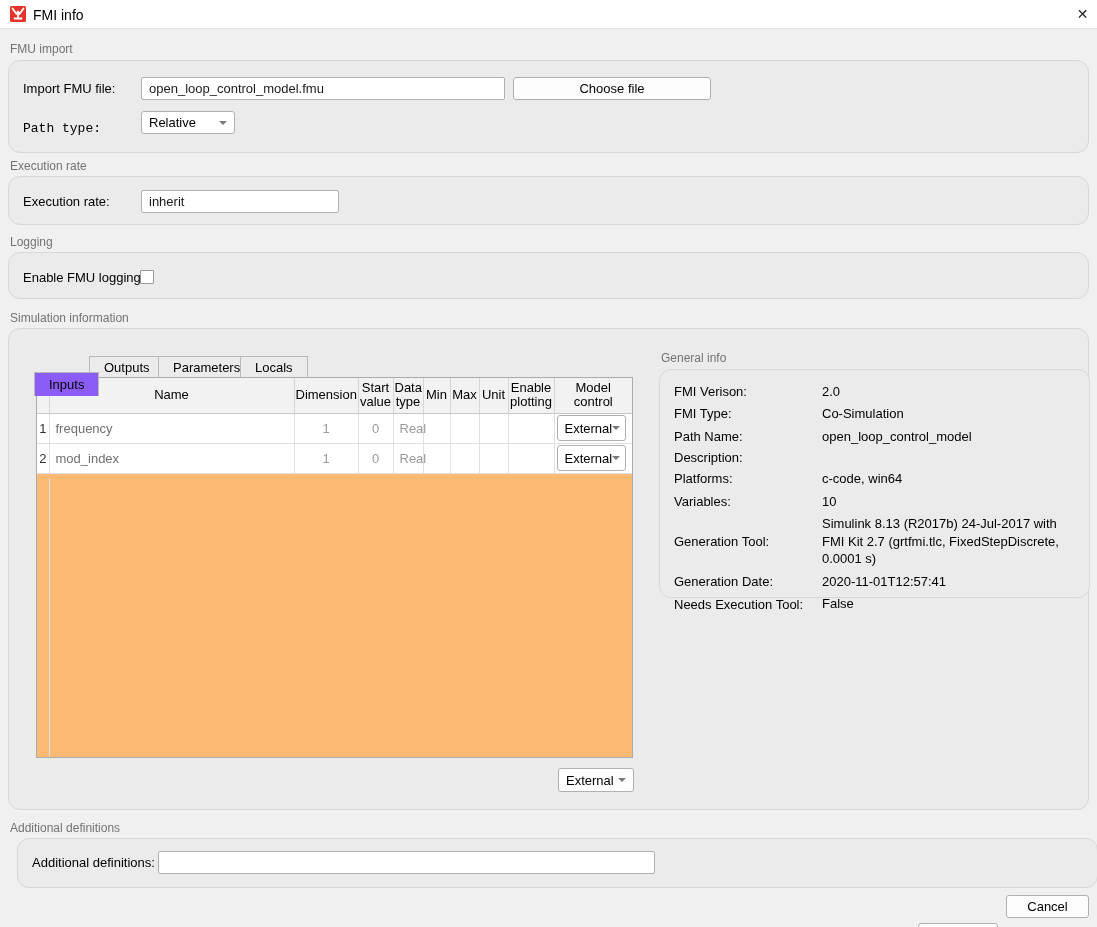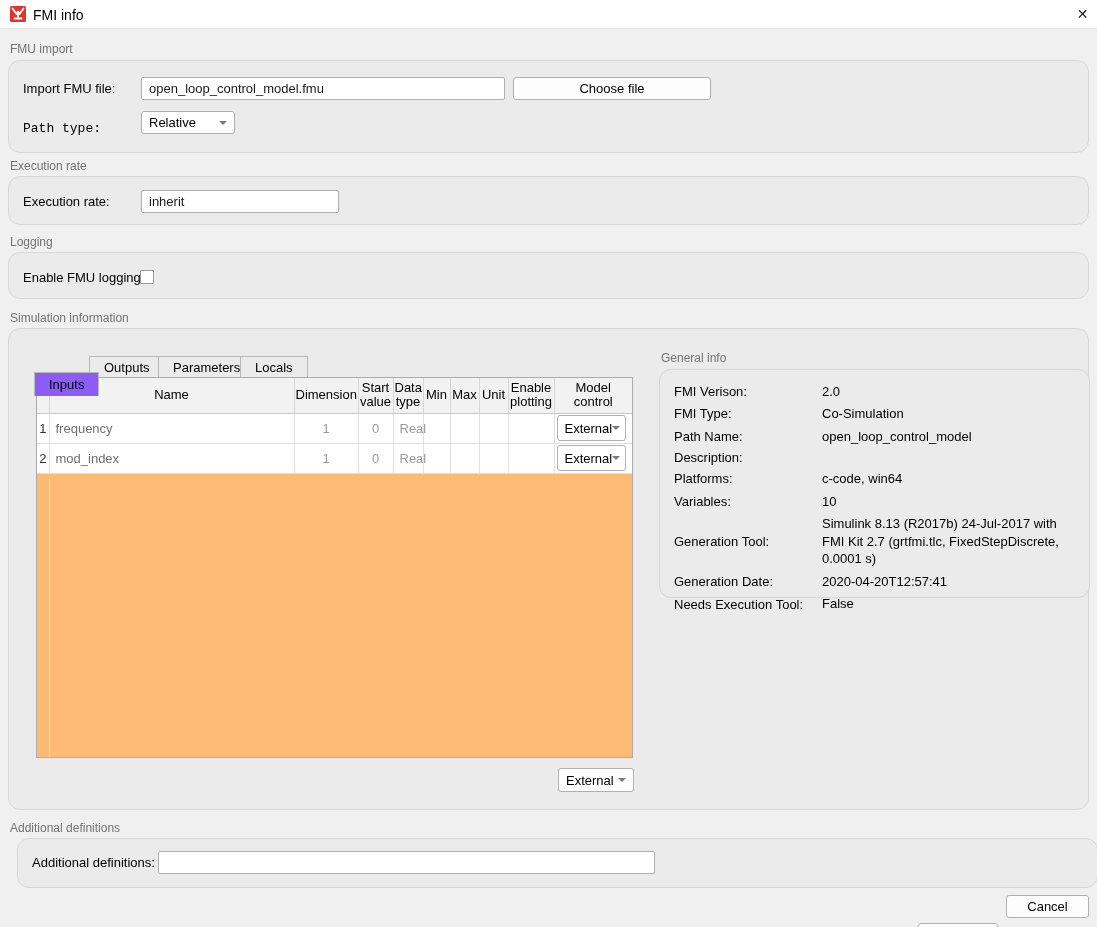--- a/index.html
+++ b/index.html
@@ -193,21 +193,21 @@
       <div class="ginfo-row">
         <span class="ginfo-label">Variables:</span>
         <span class="ginfo-value">10</span>
       </div>
       <div class="ginfo-row">
         <span class="ginfo-label">Generation Tool:</span>
         <span class="ginfo-value" style="padding-right:12px;">Simulink 8.13 (R2017b) 24-Jul-2017 with FMI Kit 2.7 (grtfmi.tlc, FixedStepDiscrete, 0.0001 s)</span>
       </div>
       <div class="ginfo-row">
         <span class="ginfo-label">Generation Date:</span>
-        <span class="ginfo-value">2020-04-20T12:57:41</span>
+        <span class="ginfo-value">2020-11-01T12:57:41</span>
       </div>
       <div class="ginfo-row">
         <span class="ginfo-label">Needs Execution Tool:</span>
         <span class="ginfo-value">False</span>
       </div>
     </div>
   </div>
 
   <div class="abs grouplabel" style="left:10px; top:821px;">Additional definitions</div>
   <div class="abs groupbox" style="left:17px; top:838px; width:1081px; height:50px;">

